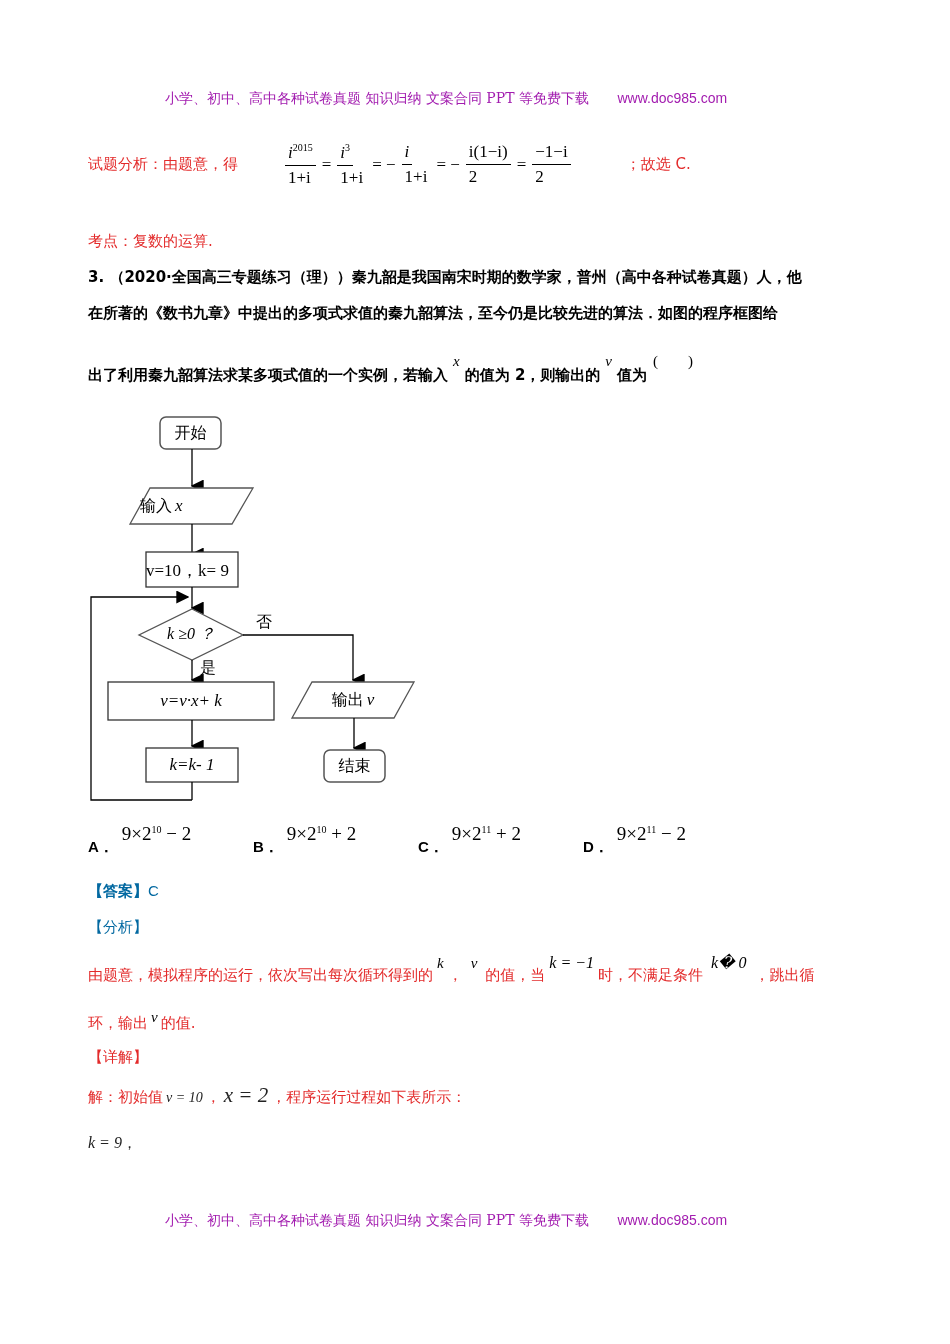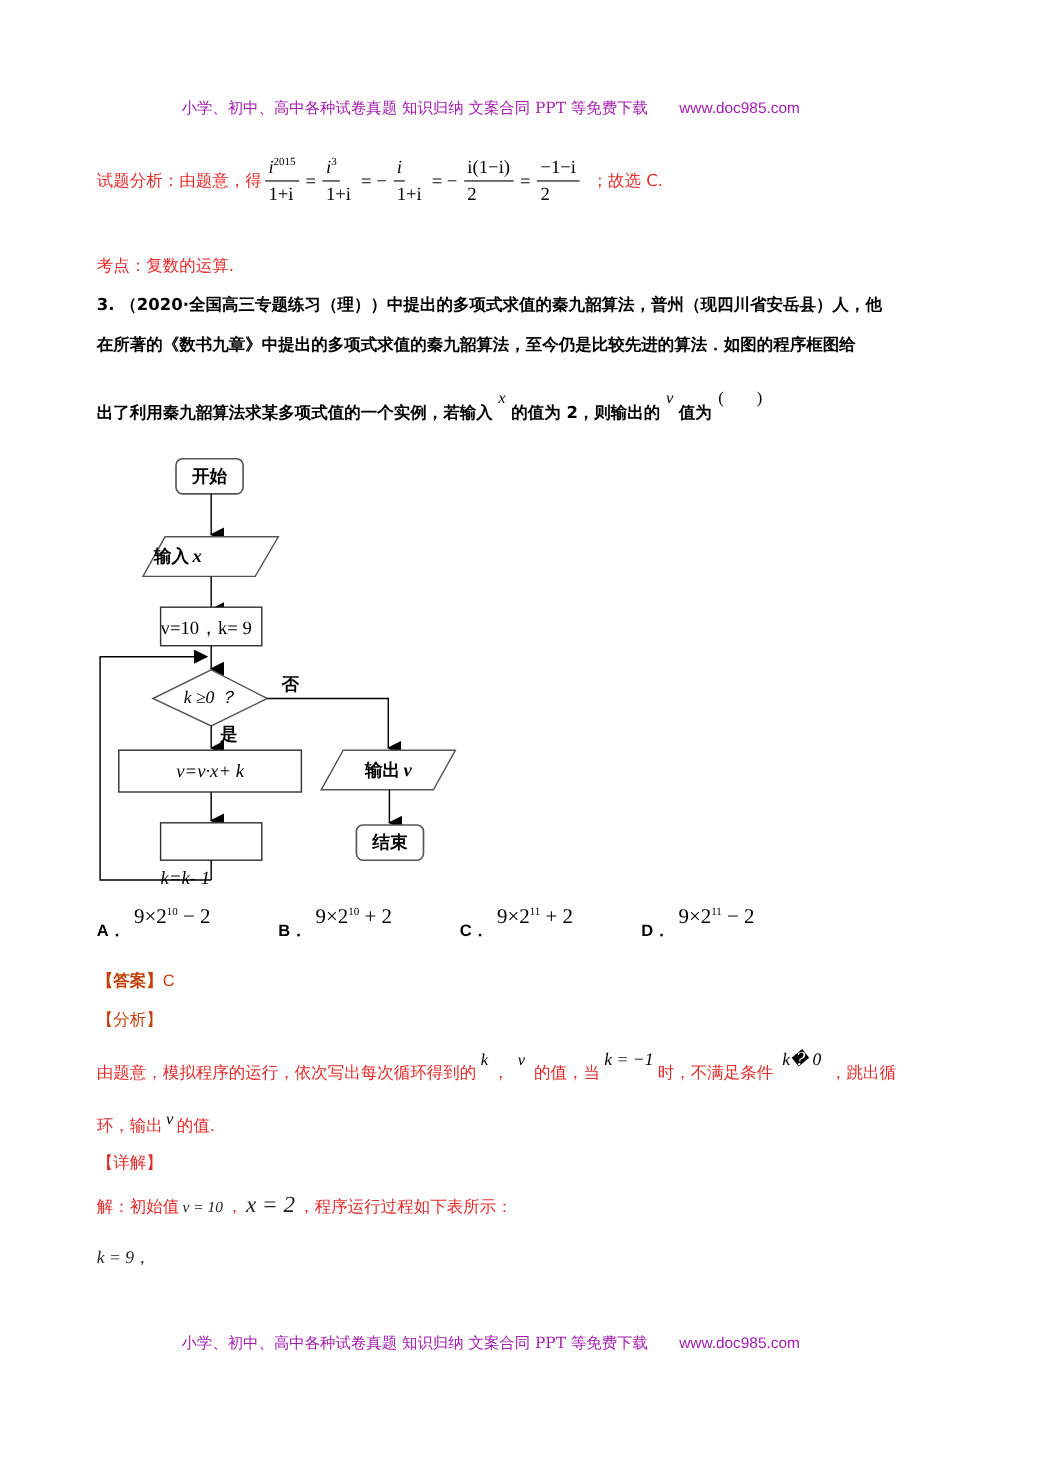--- a/index.html
+++ b/index.html
@@ -2,46 +2,46 @@
 <html><head>
 <meta charset="utf-8">
 <style>
   html, body { margin: 0; padding: 0; background: #ffffff; }
   body { width: 950px; height: 1344px; position: relative; overflow: hidden;
          font-family: "DejaVu Sans", "Liberation Sans", sans-serif; color: #000; }
   .abs { position: absolute; }
   .hdr { font-size: 14px; color: #a21caf; white-space: nowrap; font-family: "DejaVu Serif", serif; margin-top: 20px; }
   .hdr .url { font-family: "Liberation Sans", sans-serif; margin-left: 24px; }
   .red { color: #e32b2b; }
-  .brightred { color: #c2410c; }
+  .brightred { color: #0369a1; }
   .txt { font-size: 15px; white-space: nowrap; }
   .bold { font-weight: bold; }
   .serif { font-family: "Liberation Serif", "DejaVu Serif", serif; }
   .math { font-family: "Liberation Serif", "DejaVu Serif", serif; font-style: italic; }
   .frac { display: inline-flex; flex-direction: column; align-items: flex-start; vertical-align: middle;
           font-family: Liberation Serif, serif; font-size: 17px; margin: 0 3px; }
   .frac .num { border-bottom: 1px solid #000; padding: 0 3px 2px; }
   .frac .den { padding: 2px 3px 0; }
   .eq { font-family: "Liberation Serif", serif; font-size: 17px; color: #000; margin: 0 3px; }
   .mathline { color: #000; font-family: "Liberation Serif", serif; }
   sup { font-size: 10px; }
   .opt-letter { font-family: "Liberation Sans", sans-serif; font-weight: bold; font-size: 15px; }
   .opt-val { font-family: "Liberation Serif", serif; font-size: 19px; position: relative; top: -12px; margin-left: 8px; }
-  .fc-text { font-size: 16px; font-family: "DejaVu Sans", sans-serif; font-weight: bold; }
+  .fc-text { font-size: 16px; font-family: "DejaVu Sans", sans-serif; }
   .fc-math { font-family: "Liberation Serif", serif; font-style: italic; font-size: 17px; }
 </style>
 </head>
 <body>
 
 <div class="abs hdr" style="left:165px; top:70px;">
   <span>小学、初中、高中各种试卷真题  知识归纳  文案合同  PPT 等免费下载</span>
   <span class="url">www.doc985.com</span>
 </div>
 
-<div class="abs txt red" style="left:88px; top:142px; display:flex; align-items:center;">
+<div class="abs txt red" style="left:88px; top:142px; display:flex; align-items:center;gap:44px;">
   <span>试题分析：由题意，得</span>
   <span class="mathline" style="display:inline-flex; align-items:center;">
     <span class="frac">
       <span class="num"><i>i</i><sup>2015</sup></span>
       <span class="den">1+i</span>
     </span>
     <span class="eq">=</span>
     <span class="frac">
       <span class="num"><i>i</i><sup>3</sup></span>
       <span class="den">1+i</span>
@@ -62,21 +62,21 @@
       <span class="den">2</span>
     </span>
   </span>
   <span style="margin-left:8px;">；故选 C.</span>
 </div>
 
 <div class="abs txt red" style="left:88px; top:232px;">考点：复数的运算.</div>
 
 <div class="abs txt bold" style="left:88px; top:268px;">
   <span>3.</span>
-  <span>（2020·全国高三专题练习（理））</span><span>中提出的多项式求值的秦九韶算法，普州（现四川省安岳县）人，他</span>
+  <span>（2020·全国高三专题练习（理））</span><span>秦九韶是我国南宋时期的数学家，普州（高中各种试卷真题）人，他</span>
 </div>
 <div class="abs txt bold" style="left:88px; top:304px;">在所著的《数书九章》中提出的多项式求值的秦九韶算法，至今仍是比较先进的算法．如图的程序框图给</div>
 <div class="abs txt bold" style="left:88px; top:366px;">
   <span>出了利用秦九韶算法求某多项式值的一个实例，若输入</span><span class="math" style="font-weight:normal; position:relative; top:-14px; margin:0 5px;">x</span><span>的值为 2，则输出的</span><span class="math" style="font-weight:normal; position:relative; top:-14px; margin:0 5px;">v</span><span>值为</span><span class="serif" style="font-weight:normal; position:relative; top:-14px; margin-left:6px; white-space:pre;">(        )</span>
 </div>
 
 <div class="abs" style="left:88px; top:412px; width:340px; height:395px;">
   <svg width="340" height="395" style="position:absolute; left:0; top:0;">
     <defs>
       <marker id="ah" markerWidth="10" markerHeight="10" refX="5" refY="9" orient="auto">
@@ -117,21 +117,21 @@
 
   <div class="abs fc-text" style="left:72px; top:11px; width:61px; text-align:center;">开始</div>
   <div class="abs fc-text" style="left:52px; top:84px; width:104px; text-align:left;">
     <span>输入</span><span class="fc-math" style="margin-left:3px;">x</span>
   </div>
   <div class="abs fc-math" style="left:58px; top:147px; width:92px; text-align:left; font-style:normal;">v=10，k= 9</div>
   <div class="abs fc-math" style="left:51px; top:212px; width:104px; text-align:center; font-size:16px;">k ≥0 ？</div>
   <div class="abs fc-text" style="left:168px; top:200px;">否</div>
   <div class="abs fc-text" style="left:112px; top:246px;">是</div>
   <div class="abs fc-math" style="left:20px; top:279px; width:166px; text-align:center;">v=v·x+ k</div>
-  <div class="abs fc-math" style="left:58px; top:343px; width:92px; text-align:left;margin-top:34px;">k=k- 1</div>
+  <div class="abs fc-math" style="left:58px; top:343px; width:92px; text-align:center;">k=k- 1</div>
   <div class="abs fc-text" style="left:214px; top:278px; width:102px; text-align:center;">
     <span>输出</span><span class="fc-math" style="margin-left:3px;">v</span>
   </div>
   <div class="abs fc-text" style="left:236px; top:344px; width:61px; text-align:center;">结束</div>
 </div>
 
 <div class="abs" style="left:88px; top:835px; width:620px; height:30px;">
   <div class="abs" style="left:0; top:0;">
     <span class="opt-letter">A．</span><span class="opt-val"><span>9×2</span><sup>10</sup> <span>− 2</span></span>
   </div>

